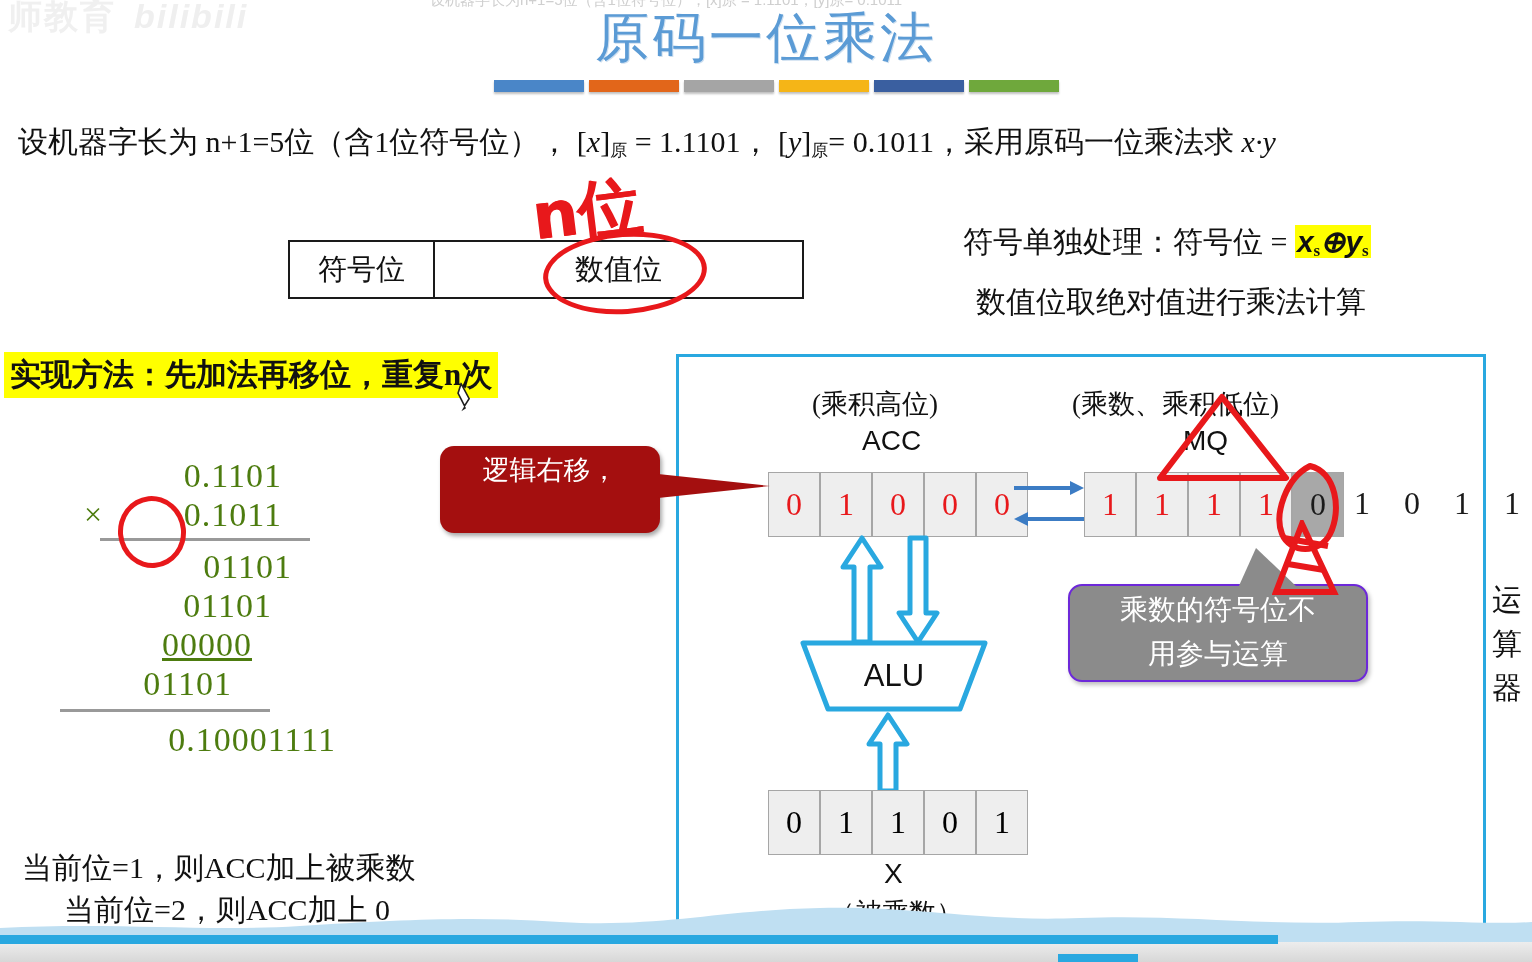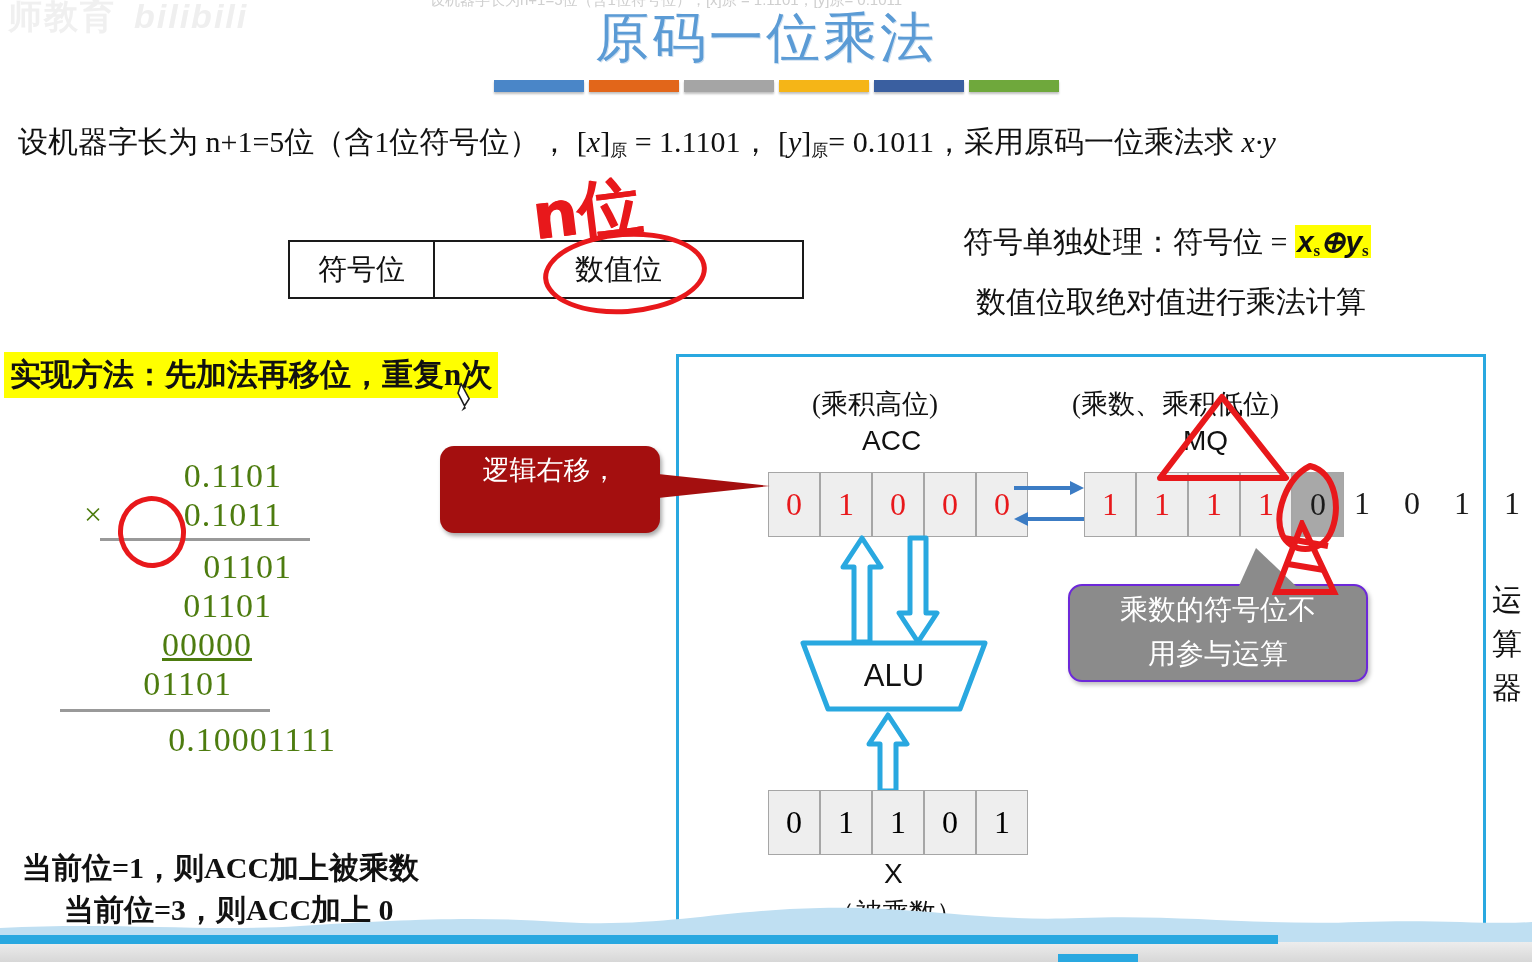--- a/index.html
+++ b/index.html
@@ -112,21 +112,20 @@
   .lm-res{padding-right:24px;}
   .ring-zero{
     position:absolute;left:118px;top:496px;width:58px;height:62px;
     border:5px solid #e8181b;border-radius:50%;transform:rotate(-6deg);
   }
 
   
   .rule-a,.rule-b{
     position:absolute;font-size:30px;color:#111;white-space:nowrap;
     font-family:"Liberation Serif",serif;
-    font-weight:bold;
   }
   .rule-a{left:22px;top:848px;}
   .rule-b{left:64px;top:890px;}
 
   
   .panel{
     position:absolute;left:676px;top:354px;width:804px;height:590px;
     border:3px solid #29a8e0;background:transparent;
   }
   .vlabel{
@@ -270,21 +269,21 @@
     <div class="lm-row lm-p1">01101</div>
     <div class="lm-row lm-p2">01101</div>
     <div class="lm-row lm-p3">00000</div>
     <div class="lm-row lm-p4">01101</div>
     <div class="lm-rule2"></div>
     <div class="lm-row lm-res">0.10001111</div>
   </div>
   <div class="ring-zero"></div>
 
   <div class="rule-a">当前位=1，则ACC加上被乘数</div>
-  <div class="rule-b">当前位=3，则ACC加上 0</div>
+  <div class="rule-b">当前位=2，则ACC加上 0</div>
 
   <div class="panel"></div>
   <div class="vlabel">运算器</div>
 
   <div class="cap cap-acc-top">(乘积高位)</div>
   <div class="cap cap-acc">ACC</div>
   <div class="cap cap-mq-top">(乘数、乘积低位)</div>
   <div class="cap cap-mq">MQ</div>
 
   <div class="reg reg-acc">

